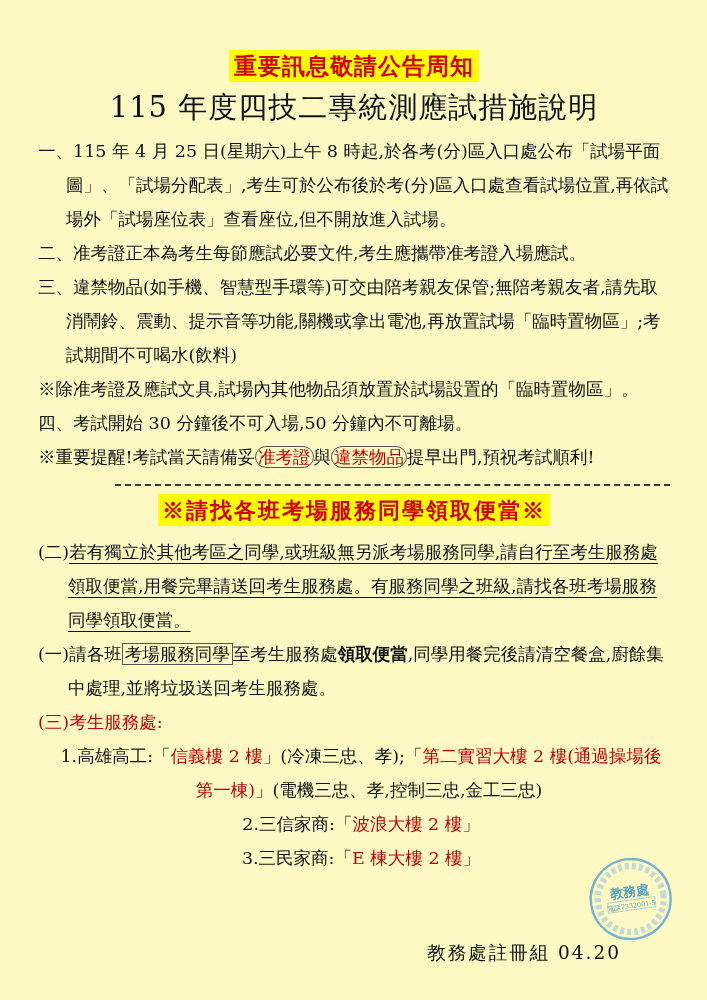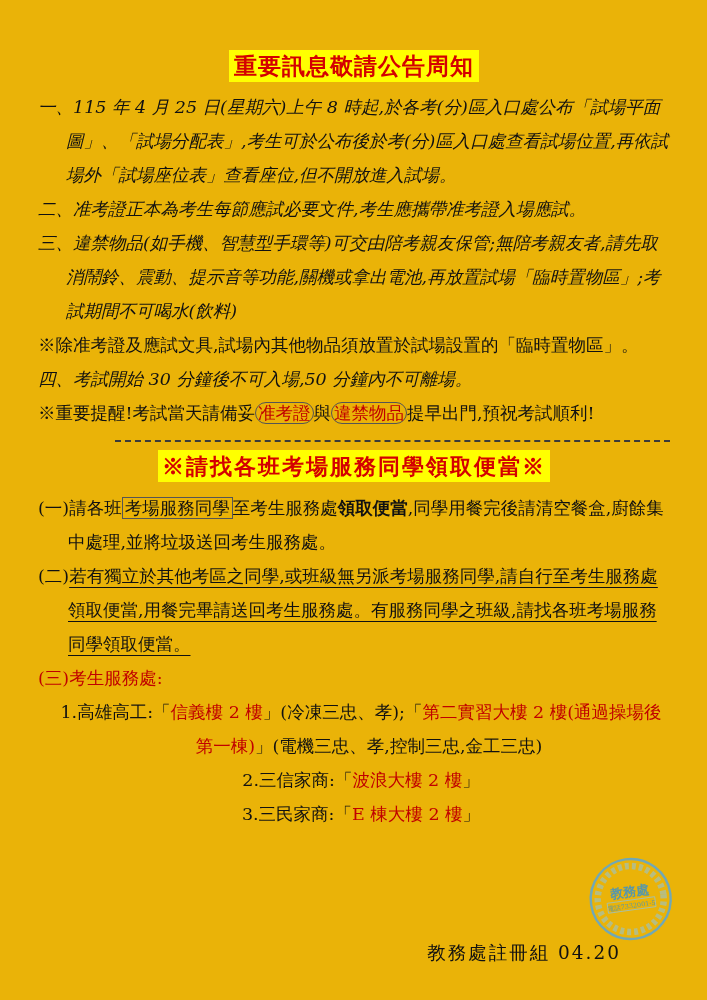--- a/index.html
+++ b/index.html
@@ -1,20 +1,20 @@
 <!DOCTYPE html>
 <html><head>
 <meta charset="utf-8">
 <style>
   html,body{margin:0;padding:0;background:#888;}
   .page{
     position:relative;
     width:707px;height:1000px;
     margin:0 auto;
-    background:#eab308;
+    background:#fef9c3;
     font-family:"DejaVu Serif","Liberation Serif",serif;
     color:#111;
     overflow:hidden;
     box-sizing:border-box;
     padding:0 37px 0 38px;
   }
   .banner-row{text-align:center;padding-top:50px;}
   .banner{
     display:inline-block;
     background:#ffff00;
@@ -29,21 +29,21 @@
   .title{
     margin:6px 0 0 0;
     text-align:center;
     font-size:29px;
     font-weight:normal;
     line-height:38px;
     letter-spacing:1px;
   }
   .body{margin-top:8px;font-size:17.5px;line-height:34px;}
   .body p{margin:0;}
-  .p-num{padding-left:28px;text-indent:-28px;font-style:italic;}
+  .p-num{padding-left:28px;text-indent:-28px;}
   .p-paren{padding-left:30px;text-indent:-30px;}
   .p-note{margin-left:14px;}
   .p-remind{margin-left:57px;}
   .p-loc{padding-left:30px;text-indent:-16px;text-align:center;}
   .red{color:#c00000;border-radius:11px;}
   .bold{font-weight:bold;}
   .u{text-decoration:underline;text-underline-offset:5px;text-decoration-thickness:1px;}
   .boxed{
     border:1px solid #555;
     padding:0 2px;
@@ -81,20 +81,21 @@
 </style>
 </head>
 <body>
 
 <div class="page">
 
   <div class="banner-row">
     <span class="banner">重要訊息敬請公告周知</span>
   </div>
 
+  <h1 class="title">115 年度四技二專統測應試措施說明</h1>
 
   <div class="body">
 
     <p class="p-num">
       <span>一、115 年 4 月 25 日(星期六)上午 8 時起,於各考(分)區入口處公布「試場平面圖」、「試場分配表」,考生可於公布後於考(分)區入口處查看試場位置,再依試場外「試場座位表」查看座位,但不開放進入試場。</span>
     </p>
 
     <p class="p-num">
       <span>二、准考證正本為考生每節應試必要文件,考生應攜帶准考證入場應試。</span>
     </p>
@@ -115,25 +116,25 @@
       <span>※重要提醒!考試當天請備妥</span><span class="boxed red">准考證</span><span>與</span><span class="boxed red">違禁物品</span><span>提早出門,預祝考試順利!</span>
     </p>
 
     <hr class="divider">
 
     <div class="lunch-head-row">
       <span class="lunch-head">※請找各班考場服務同學領取便當※</span>
     </div>
 
     <p class="p-paren">
-      <span>(一)請各班</span><span class="boxed">考場服務同學</span><span>至考生服務處</span><span class="bold">領取便當</span><span>,同學用餐完後請清空餐盒,廚餘集中處理,並將垃圾送回考生服務處。</span>
+      <span>(二)</span><span class="u">若有獨立於其他考區之同學,或班級無另派考場服務同學,請自行至考生服務處領取便當,用餐完畢請送回考生服務處。有服務同學之班級,請找各班考場服務同學領取便當。</span>
     </p>
 
     <p class="p-paren">
-      <span>(二)</span><span class="u">若有獨立於其他考區之同學,或班級無另派考場服務同學,請自行至考生服務處領取便當,用餐完畢請送回考生服務處。有服務同學之班級,請找各班考場服務同學領取便當。</span>
+      <span>(一)請各班</span><span class="boxed">考場服務同學</span><span>至考生服務處</span><span class="bold">領取便當</span><span>,同學用餐完後請清空餐盒,廚餘集中處理,並將垃圾送回考生服務處。</span>
     </p>
 
     <p class="red">
       <span>(三)考生服務處:</span>
     </p>
 
     <p class="p-loc">
       <span>1.高雄高工:「</span><span class="red">信義樓 2 樓</span><span>」(冷凍三忠、孝);「</span><span class="red">第二實習大樓 2 樓(通過操場後第一棟)</span><span>」(電機三忠、孝,控制三忠,金工三忠)</span>
     </p>
 

